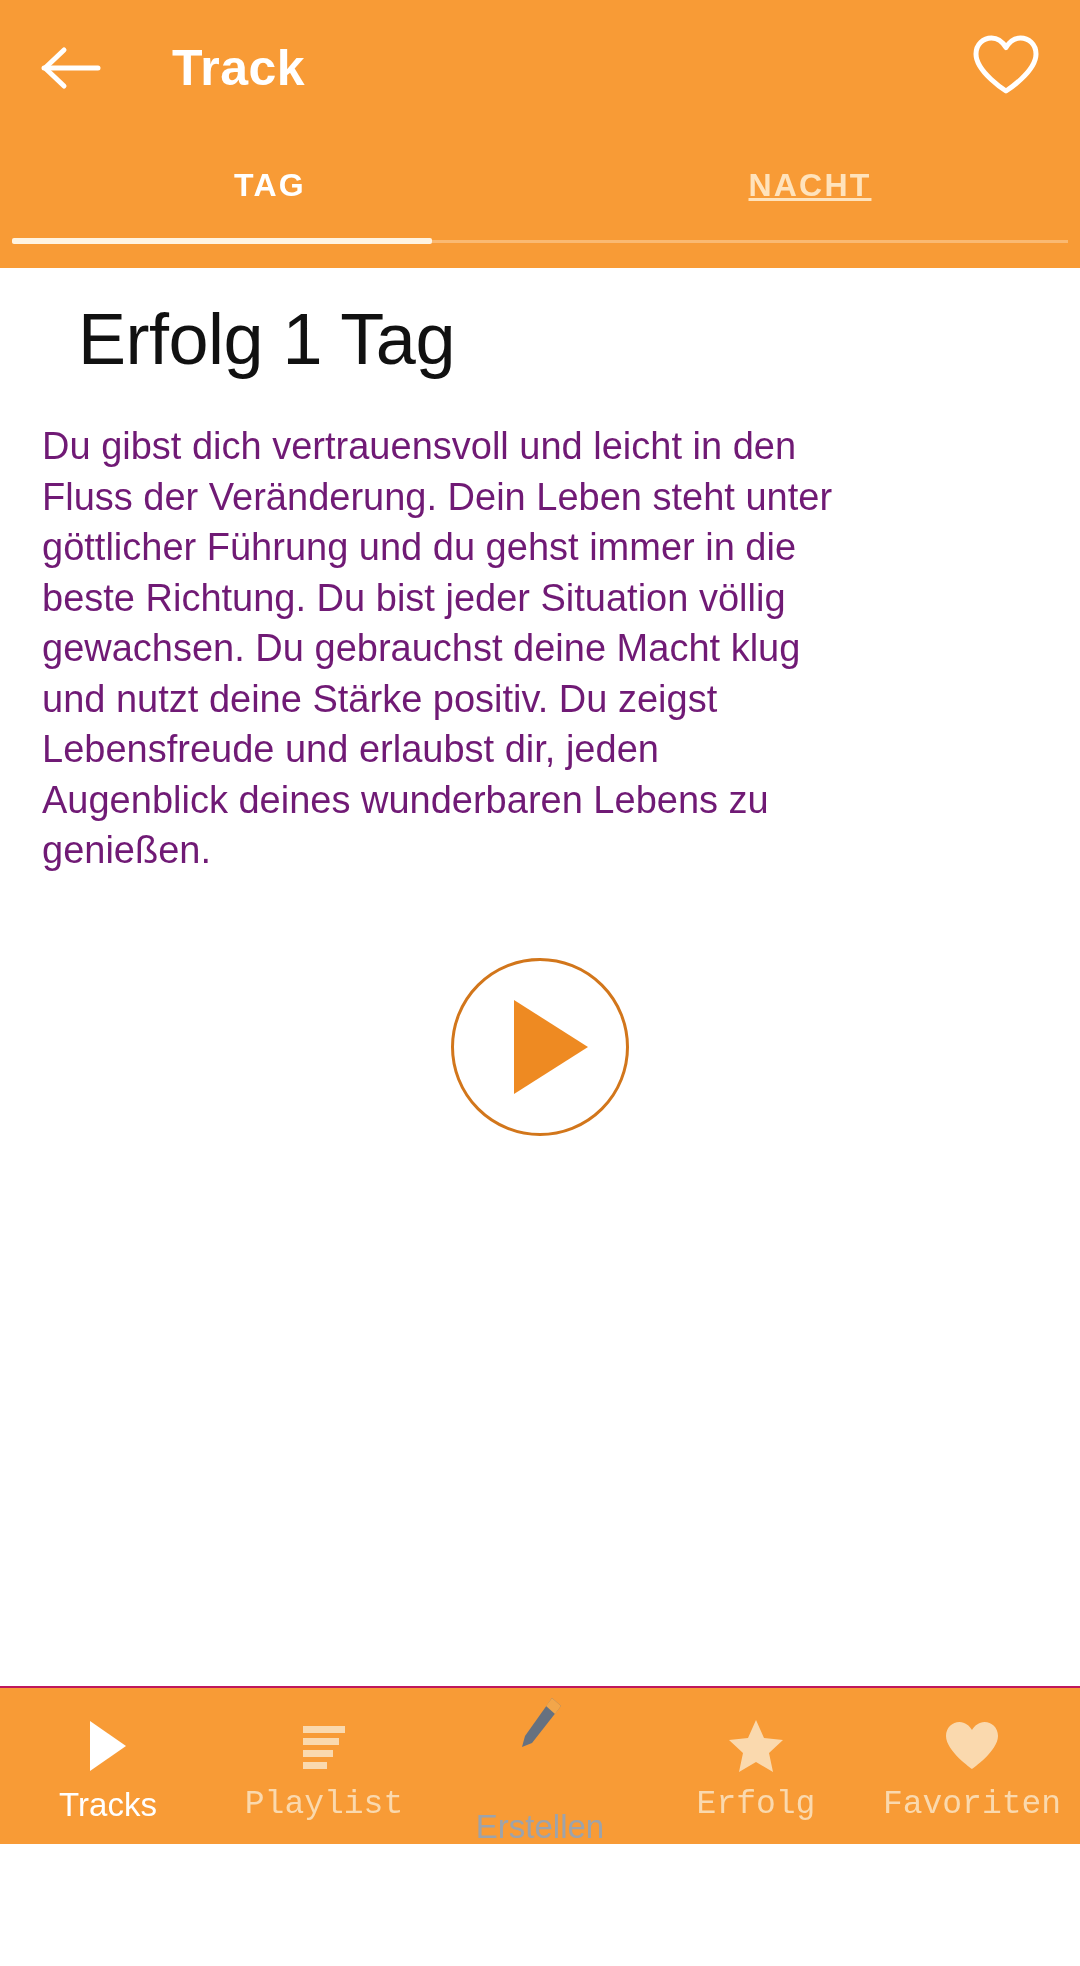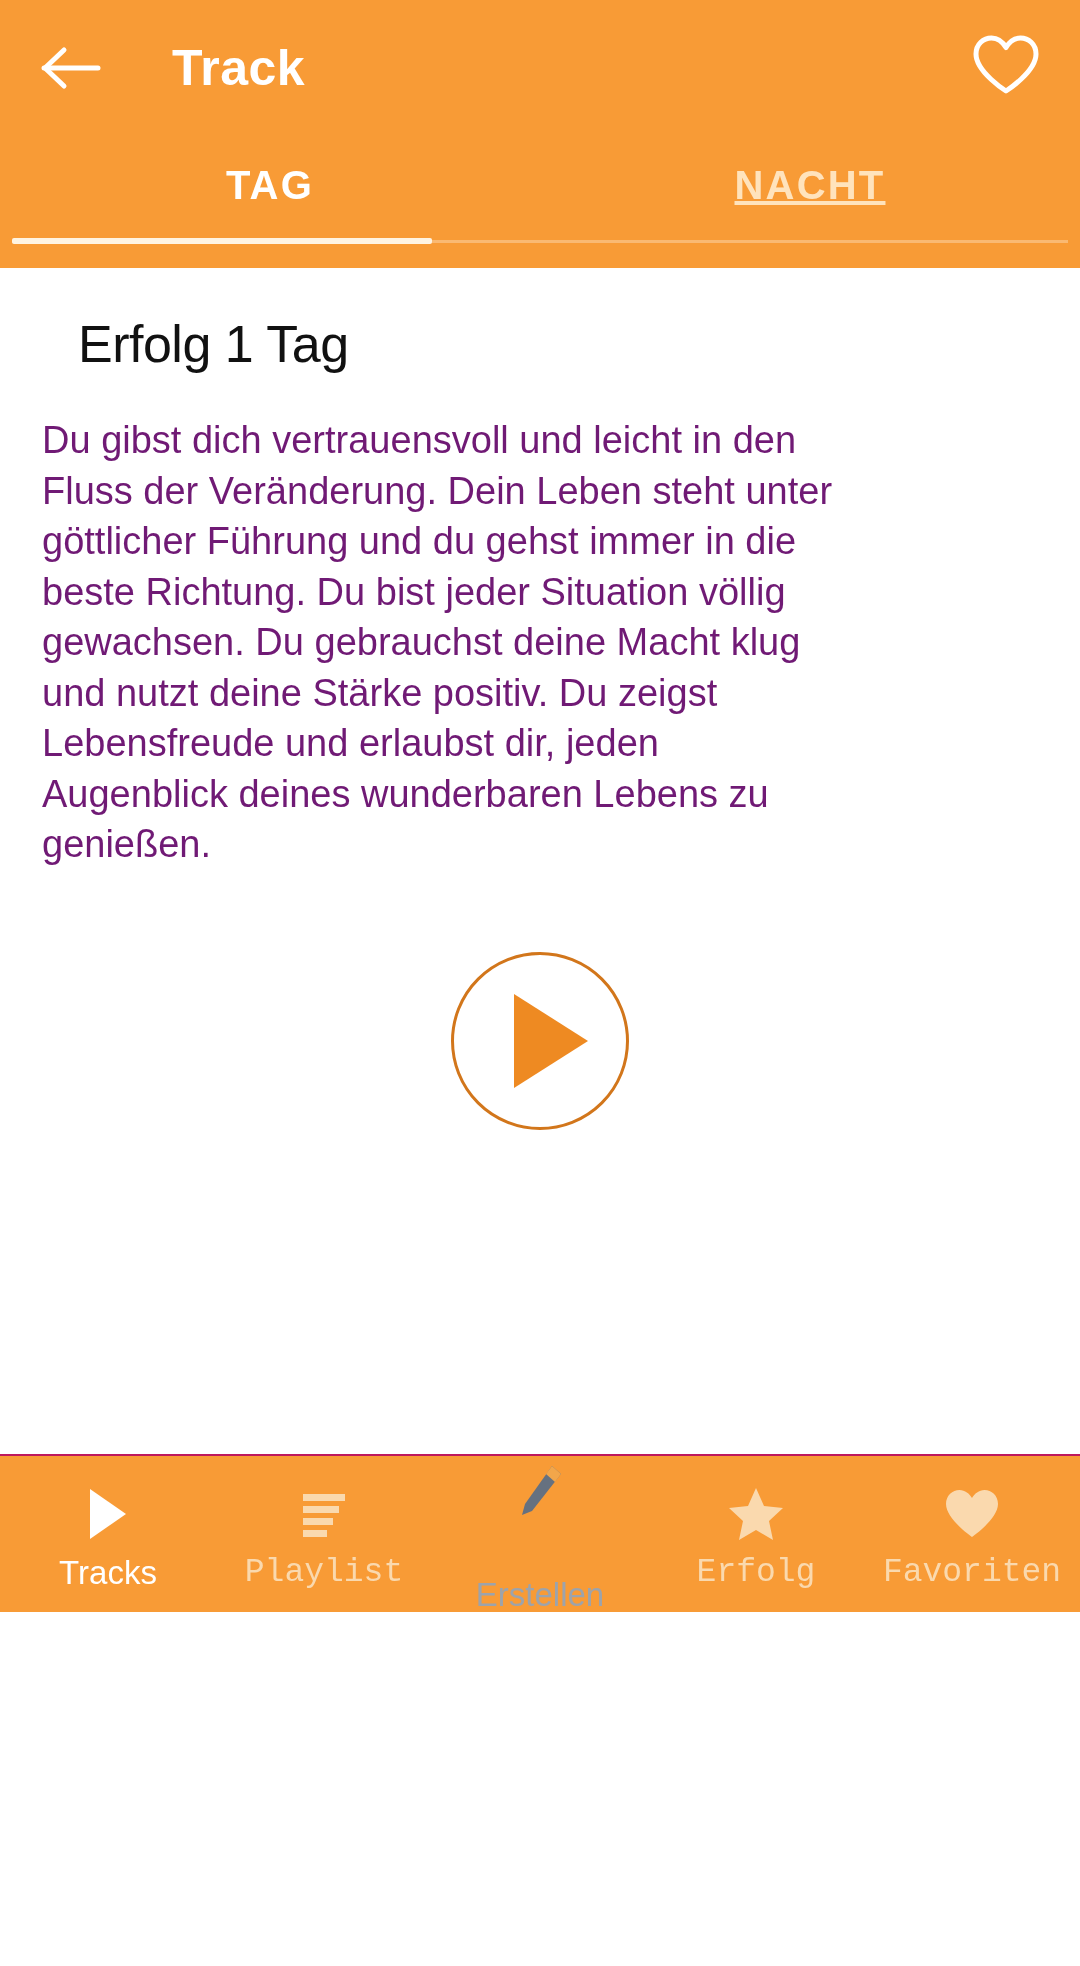--- a/index.html
+++ b/index.html
@@ -4,21 +4,21 @@
 <style>
   * { margin:0; padding:0; box-sizing:border-box; }
   html, body {
     width:1080px; height:1966px;
     background:#ffffff;
     font-family:"Liberation Sans", sans-serif;
     overflow:hidden;
   }
   .screen {
     position:relative;
-    width:1080px; height:1612px;
+    width:1080px; height:1844px;
     display:flex; flex-direction:column;
     background:#ffffff;
   }
 
   
   .header {
     background:#F89B36;
     height:268px;
     flex:0 0 268px;
     position:relative;
@@ -54,21 +54,21 @@
   }
 
   .tabs {
     display:flex;
     height:100px;
     align-items:center;
   }
   .tab {
     flex:1 1 50%;
     text-align:center;
-    font-size:40px;
+    font-size:32px;
     font-weight:bold;
     letter-spacing:2.2px;
     cursor:pointer;
     line-height:1;
   }
   .tab.active { color:#ffffff; }
   .tab.inactive { color:#FFE3BC;text-decoration:underline; }
 
   .tab-indicator-wrap {
     position:absolute;
@@ -92,24 +92,24 @@
 
   
   .content {
     flex:1 1 auto;
     background:#ffffff;
     padding:0 42px;
     position:relative;
     overflow:hidden;
   }
   .track-title {
-    font-size:52px;
+    font-size:72px;
     color:#111111;
     font-weight:normal;
-    margin-top:48px;
+    margin-top:32px;
     margin-left:36px;
     line-height:1.1;
     letter-spacing:-0.5px;
   }
   .duration {
     font-size:38px;
     color:#1a1a1a;
     margin-top:104px;
     line-height:1.25;
   }

